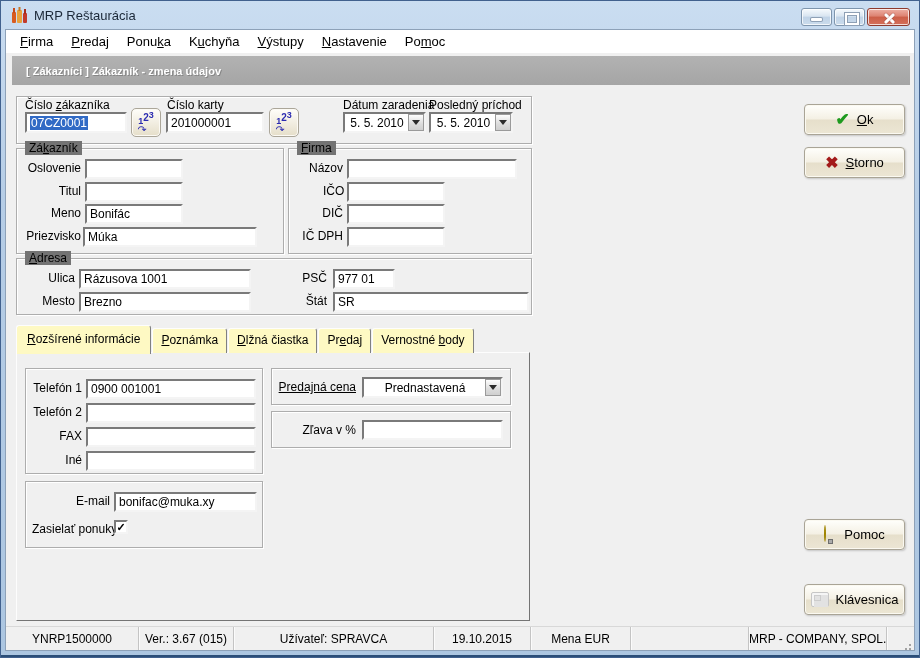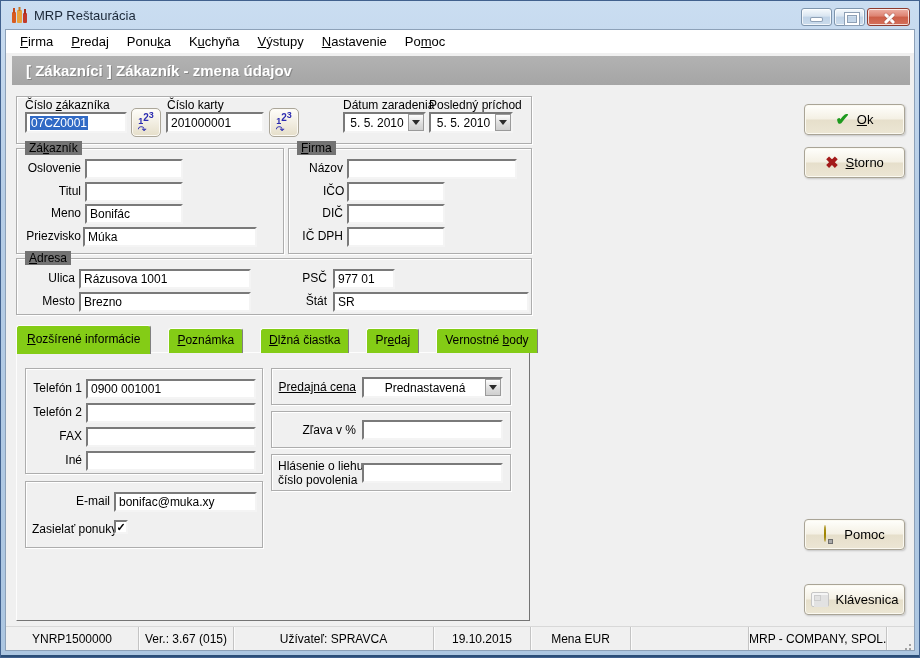--- a/index.html
+++ b/index.html
@@ -48,21 +48,21 @@
     background: #F0F0F0; border: 1px solid #8DA1B8; overflow: hidden;
   }
 
   .menubar { position: absolute; left: 0; top: 0; right: 0; height: 23px; background: #FFFFFF; display: flex; align-items: center; padding-left: 5px; font-size: 13px; }
   .menu-item { padding: 3px 9px; white-space: nowrap; cursor: default; }
   .ak { text-decoration: underline; }
 
   .header {
     position: absolute; left: 6px; top: 26px; width: 898px; height: 29px;
     background: linear-gradient(#B2B2B2, #A5A5A5);
-    color: #FFFFFF; font-weight: bold; font-size: 15px;
+    color: #FFFFFF; font-weight: bold; font-size: 11px;
     display: flex; align-items: center; padding-left: 14px;
     text-shadow: 1px 1px 0 rgba(90,90,90,.45);
   }
 
   
   .etched {
     border: 1px solid #ADADAD;
     box-shadow: inset 1px 1px 0 rgba(255,255,255,.95), 1px 1px 0 rgba(255,255,255,.95);
   }
   .gb-title { position: absolute; top: -8px; left: 8px; background: #737373; padding: 0 4px; font-size: 12px; white-space: nowrap; }
@@ -96,23 +96,23 @@
   .btn123 .digits { position: absolute; left: 0; right: 0; top: 3px; display: flex; justify-content: center; align-items: flex-end; font-weight: bold; }
   .btn123 .d1 { font-size: 9px;  transform: translateY(3px); }
   .btn123 .d2 { font-size: 10px; transform: translateY(0px); }
   .btn123 .d3 { font-size: 9px;  transform: translateY(-3px); }
   .btn123 .arr { position: absolute; left: 6px; bottom: 1px; font-size: 10px; line-height: 10px; transform: scaleX(1.1); }
 
   
   .tabs { position: absolute; left: 10px; top: 294px; height: 29px; display: flex; align-items: flex-end; z-index: 2; }
   .tab {
     height: 25px; line-height: 23px; padding: 0 8px; font-size: 12px; white-space: nowrap;
-    background: #84cc16; border: 1px solid #808080; border-bottom: none;
+    background: #fef9c3; border: 1px solid #808080; border-bottom: none;
     border-top-color: #FDFDFD; border-left-color: #FDFDFD; border-radius: 3px 3px 0 0;
-    margin-right: 17px;
+    margin-right: 1px;
   }
   .tab.active { height: 29px; line-height: 26px; margin-bottom: -1px; padding: 0 10px; }
   .tabpanel {
     position: absolute; left: 10px; top: 322px; width: 514px; height: 269px;
     background: #F0F0F0; border: 1px solid #747474;
     border-top-color: #FDFDFD; border-left-color: #FDFDFD; z-index: 1;
   }
 
   
   .checkbox {
@@ -332,26 +332,20 @@
         </div>
       </div>
 
       <div class="abs etched" style="left:254px; top:58px; width:240px; height:37px;">
         <span class="lbl rlbl" style="left:4px; top:11px; width:80px;">Zľava v %</span>
         <div class="input" style="left:90px; top:8px; width:141px; height:20px;">
             <span></span>
           </div>
       </div>
 
-      <div class="abs etched" style="left:254px; top:101px; width:240px; height:37px;">
-        <span class="lbl" style="left:6px; top:4px; line-height:14px;"><span>Hlásenie o liehu</span><br><span>číslo povolenia</span></span>
-        <div class="input" style="left:90px; top:8px; width:141px; height:20px;">
-            <span></span>
-          </div>
-      </div>
 
     </div>
 
     <div class="abtn" style="top:74px;">
       <span class="glyph-ok">✔</span>
       <span><span class="ak">O</span><span>k</span></span>
     </div>
     <div class="abtn" style="top:117px;">
       <span class="glyph-x">✖</span>
       <span><span class="ak">S</span><span>torno</span></span>

